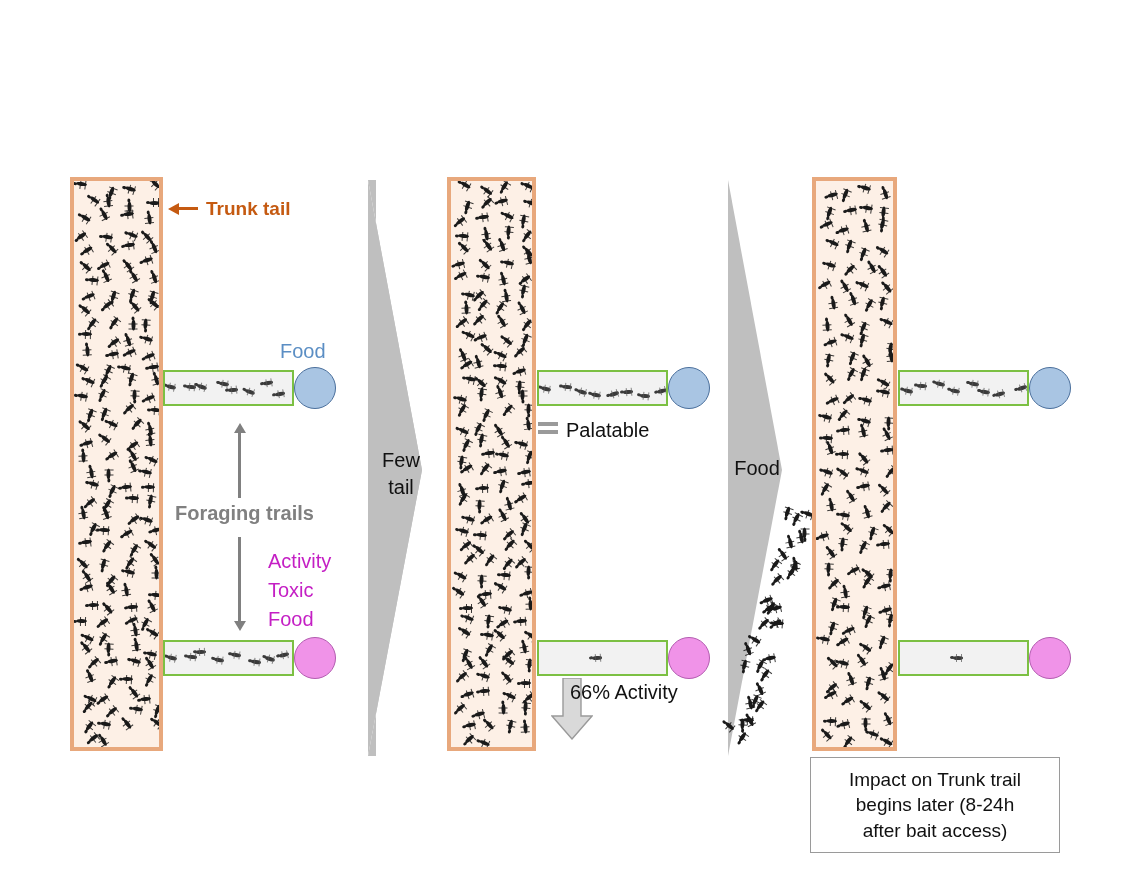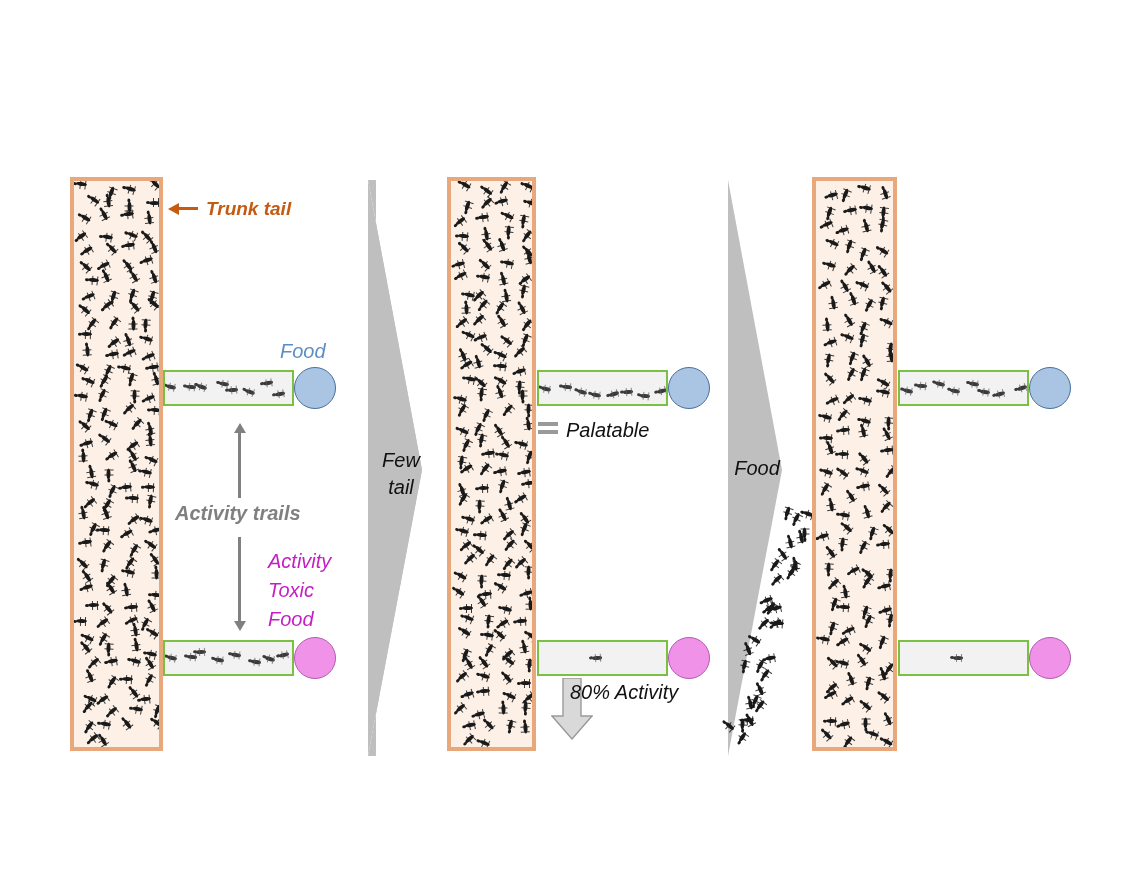--- a/index.html
+++ b/index.html
@@ -71,21 +71,21 @@
   }
 
   
   .food-dot{
     position:absolute;border-radius:50%;box-sizing:border-box;
   }
   .food-dot.blue{background:#a9c5e3;border:1.5px solid #4a6f9c;}
   .food-dot.pink{background:#f093e8;border:1.5px solid #b35cb0;}
 
   
-  .lbl{position:absolute;white-space:pre-line;line-height:1.25;font-style:italic;}
+  .lbl{position:absolute;white-space:pre-line;line-height:1.25;}
   .lbl-trunk{font-size:19px;font-weight:bold;color:#c55a11;}
   .lbl-food{font-size:20px;color:#5b8ec4;}
   .lbl-foraging{font-size:20px;font-weight:bold;color:#808080;}
   .lbl-toxic{font-size:20px;color:#c41fc4;line-height:1.45;}
   .lbl-plain{font-size:20px;color:#111;}
   .lbl-sep{font-size:20px;color:#111;text-align:center;line-height:1.35;}
 
   
   .varrow{position:absolute;width:3px;background:#808080;}
   .varrow .head{
@@ -307,21 +307,21 @@
       <div class="fant" style="left: 62.8px; top: 15.7px; transform: rotate(-6deg);"></div>
       <div class="fant" style="left: 80.3px; top: 18.2px; transform: rotate(20deg);"></div>
       <div class="fant" style="left: 98.4px; top: 9.1px; transform: rotate(-10.6deg);"></div>
       <div class="fant" style="left: 110.2px; top: 19.5px; transform: rotate(-11.7deg);"></div>
     </div>
   <div class="food-dot blue" style="left:294px;top:367px;width:42px;height:42px;"></div>
 
   <div class="varrow up" style="left:238px;top:432px;height:66px;">
       <span class="head"></span>
     </div>
-  <div class="lbl lbl-foraging" style="left:175px;top:501px;">Activity trails</div>
+  <div class="lbl lbl-foraging" style="left:175px;top:501px;">Foraging trails</div>
   <div class="varrow down" style="left:238px;top:537px;height:85px;">
       <span class="head"></span>
     </div>
 
   <div class="lbl lbl-toxic" style="left:268px;top:547px;">Activity
 Toxic
 Food</div>
 
   <div class="forage" id="for1b" style="left:163px;top:640px;width:131px;height:36px;">
       <div class="fant" style="left: 1.5px; top: 14px; transform: rotate(13deg);"></div>
@@ -519,21 +519,21 @@
   <div class="forage" id="for2b" style="left:537px;top:640px;width:131px;height:36px;">
       <div class="fant" style="left: 53.3px; top: 14.4px; transform: rotate(-3.7deg);"></div>
     </div>
   <div class="food-dot pink" style="left:668px;top:637px;width:42px;height:42px;"></div>
 
   <div class="block-arrow" style="left:551px;top:678px;">
     <svg width="42" height="62" viewBox="0 0 42 62">
       <polygon points="12,0 30,0 30,38 41,38 21,61 1,38 12,38" fill="#d9d9d9" stroke="#9a9a9a" stroke-width="1.4"></polygon>
     </svg>
   </div>
-  <div class="lbl lbl-plain" style="left:570px;top:680px;">80% Activity</div>
+  <div class="lbl lbl-plain" style="left:570px;top:680px;">66% Activity</div>
 
 
   <div class="chev" style="left:722px;top:180px;width:68px;height:576px;">
     <svg width="68" height="576" viewBox="0 0 68 576">
       <polygon points="6,0 60,290 6,576" fill="#bfbfbf"></polygon>
     </svg>
   </div>
   <div class="lbl lbl-sep" style="left:726px;top:455px;width:62px;">Food</div>
 
   <div class="scatter" id="offtrail">
@@ -706,14 +706,17 @@
       <div class="fant" style="left: 95px; top: 19.6px; transform: rotate(-16.9deg);"></div>
       <div class="fant" style="left: 117.4px; top: 13.5px; transform: rotate(-18.2deg);"></div>
     </div>
   <div class="food-dot blue" style="left:1029px;top:367px;width:42px;height:42px;"></div>
 
   <div class="forage" id="for3b" style="left:898px;top:640px;width:131px;height:36px;">
       <div class="fant" style="left: 53.3px; top: 14.4px; transform: rotate(-0.2deg);"></div>
     </div>
   <div class="food-dot pink" style="left:1029px;top:637px;width:42px;height:42px;"></div>
 
+  <div class="caption" style="left:810px;top:757px;width:250px;height:96px;">Impact on Trunk trail
+begins later (8-24h
+after bait access)</div>
 
 </div>
 
 </body></html>

